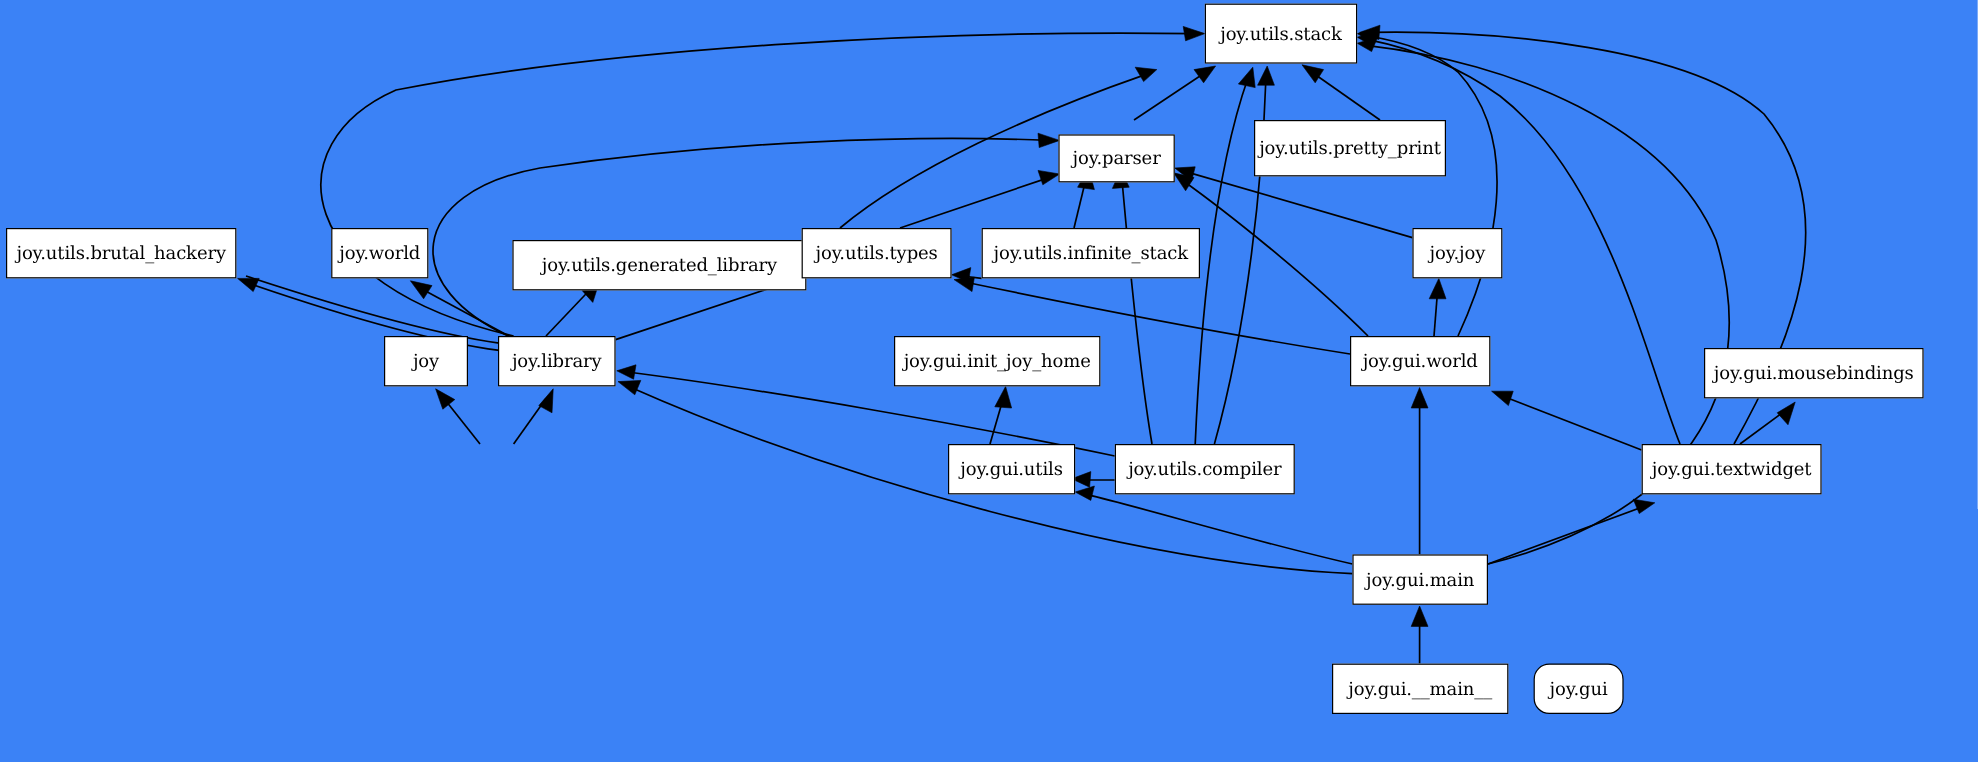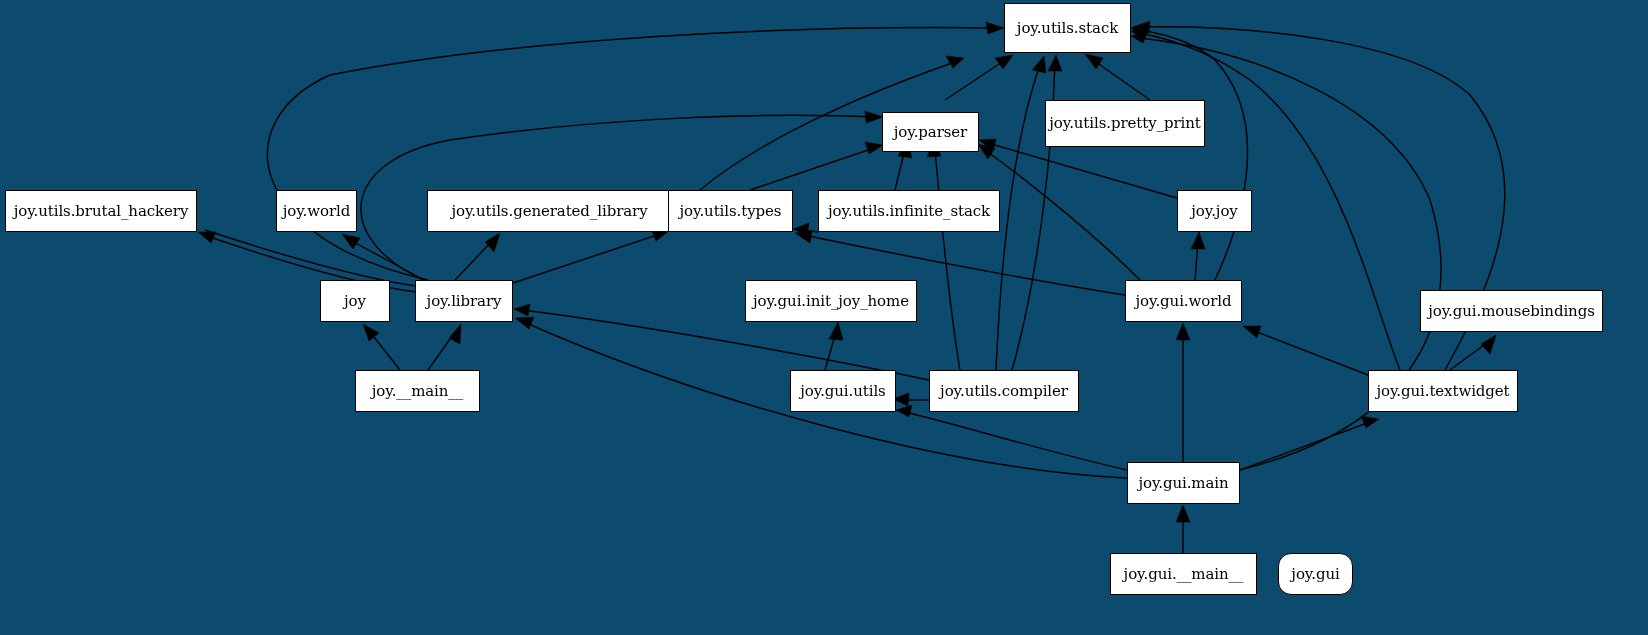--- a/index.html
+++ b/index.html
@@ -10,21 +10,21 @@
   body {
     width: 1648px;
     height: 635px;
     font-family: "DejaVu Serif", "Liberation Serif", serif;
     overflow: hidden;
   }
   #graph-root {
     position: relative;
     width: 1648px;
     height: 635px;
-    background: #0c4a6e;
+    background: #3b82f6;
   }
   #graph-svg {
     position: absolute;
     top: 0;
     left: 0;
     width: 1648px;
     height: 635px;
   }
   .edge-path {
     fill: none;
@@ -187,21 +187,21 @@
   </div>
 
   <div class="node-box" style="left:5px; top:190px; width:192px; height:42px;">
     <span class="node-label">joy.utils.brutal_hackery</span>
   </div>
 
   <div class="node-box" style="left:276px; top:190px; width:81px; height:42px;">
     <span class="node-label">joy.world</span>
   </div>
 
-  <div class="node-box" style="left:427px; top:190px; width:245px; height:42px;">
+  <div class="node-box" style="left:427px; top:200px; width:245px; height:42px;">
     <span class="node-label">joy.utils.generated_library</span>
   </div>
 
   <div class="node-box" style="left:668px; top:190px; width:125px; height:42px;">
     <span class="node-label">joy.utils.types</span>
   </div>
 
   <div class="node-box" style="left:818px; top:190px; width:182px; height:42px;">
     <span class="node-label">joy.utils.infinite_stack</span>
   </div>
@@ -223,23 +223,20 @@
   </div>
 
   <div class="node-box" style="left:1125px; top:280px; width:117px; height:42px;">
     <span class="node-label">joy.gui.world</span>
   </div>
 
   <div class="node-box" style="left:1420px; top:290px; width:183px; height:42px;">
     <span class="node-label">joy.gui.mousebindings</span>
   </div>
 
-  <div class="node-box" style="left:355px; top:370px; width:125px; height:42px;">
-    <span class="node-label">joy.__main__</span>
-  </div>
 
   <div class="node-box" style="left:790px; top:370px; width:106px; height:42px;">
     <span class="node-label">joy.gui.utils</span>
   </div>
 
   <div class="node-box" style="left:929px; top:370px; width:150px; height:42px;">
     <span class="node-label">joy.utils.compiler</span>
   </div>
 
   <div class="node-box" style="left:1368px; top:370px; width:150px; height:42px;">

